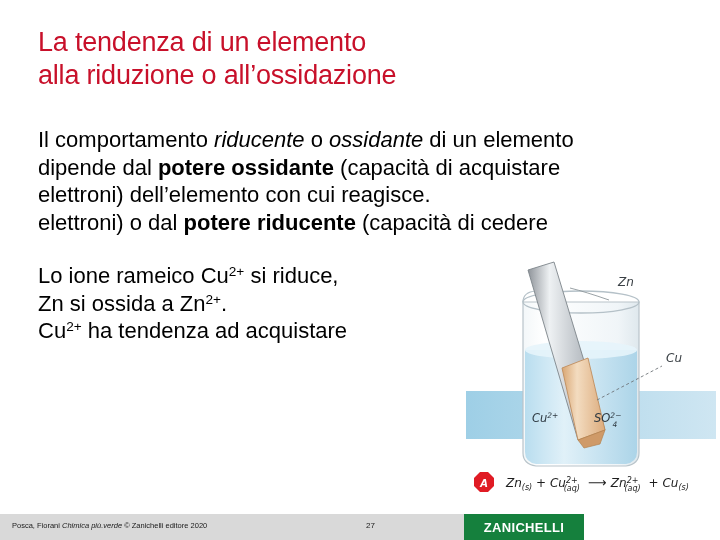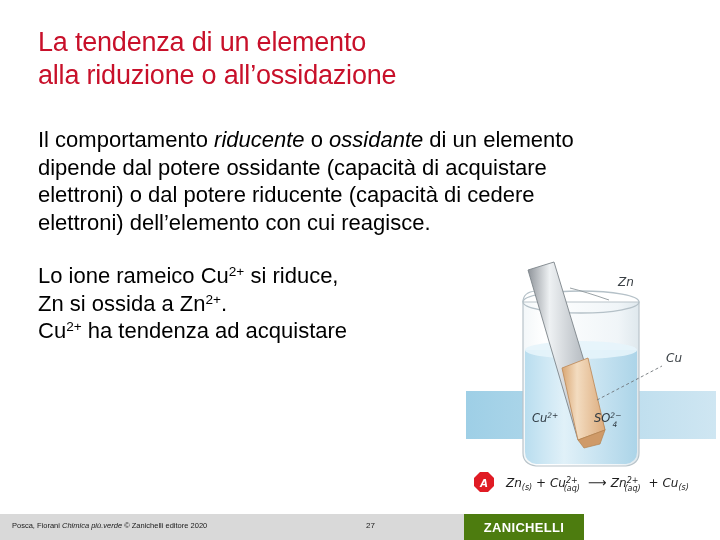--- a/index.html
+++ b/index.html
@@ -27,21 +27,21 @@
     position:absolute;left:38px;top:126px;width:640px;
     color:#000;
     font-size:22px;
     line-height:27.5px;
   }
   .para{margin:0 0 26px 0;}
   .para.p2{width:430px;}
   .para.p3{width:430px;}
   .para .l{display:block;white-space:nowrap;}
   i{font-style:italic;}
-  b{font-weight:normal;}
+  b{font-weight:bold;}
   .red{color:#c8102a;}
   sub{font-size:0.62em;vertical-align:-0.25em;line-height:0;}
   sup{font-size:0.62em;vertical-align:0.55em;line-height:0;}
 
   
   .figure{
     position:absolute;left:466px;top:258px;width:250px;height:252px;font-style:italic;
   }
   .fig-svg{display:block;width:250px;height:252px;}
 
@@ -54,21 +54,21 @@
     position:absolute;left:12px;top:7px;
     font-size:7.5px;color:#1a1a1a;white-space:nowrap;
   }
   .footer-credit i{font-style:italic;}
   .footer-page{
     position:absolute;left:366px;top:7px;
     font-size:8px;color:#1a1a1a;
   }
   .logo{
     position:absolute;right:0;top:0;height:26px;width:120px;
-    background:#4d7c0f;
+    background:#15803d;
     display:flex;align-items:center;justify-content:center;
   }
   .logo span{
     color:#fff;font-weight:bold;font-size:13px;
     letter-spacing:0.3px;
     font-family:"Liberation Sans", sans-serif;
   }
 </style>
 </head>
 <body>
@@ -78,22 +78,22 @@
   <div class="title">
     <span class="l">La tendenza di un elemento</span>
     <span class="l">alla riduzione o all’ossidazione</span>
   </div>
 
   <div class="body-col">
 
     <p class="para p1">
       <span class="l"><span>Il comportamento </span><i>riducente</i><span> o </span><i>ossidante</i><span> di un elemento</span></span>
       <span class="l"><span>dipende dal </span><b>potere ossidante</b><span> (capacità di acquistare</span></span>
+      <span class="l">elettroni) dell’elemento con cui reagisce.</span>
       <span class="l"><span>elettroni) o dal </span><b>potere riducente</b><span> (capacità di cedere</span></span>
-      <span class="l">elettroni) dell’elemento con cui reagisce.</span>
     </p>
 
 
     <p class="para p3">
       <span class="l"><span>Lo ione rameico Cu</span><sup>2+</sup><span> si riduce,</span></span>
       <span class="l"><span>Zn si ossida a Zn</span><sup>2+</sup><span>.</span></span>
       <span class="l"><span>Cu</span><sup>2+</sup><span> ha tendenza ad acquistare</span></span>
     </p>
 
   </div>

